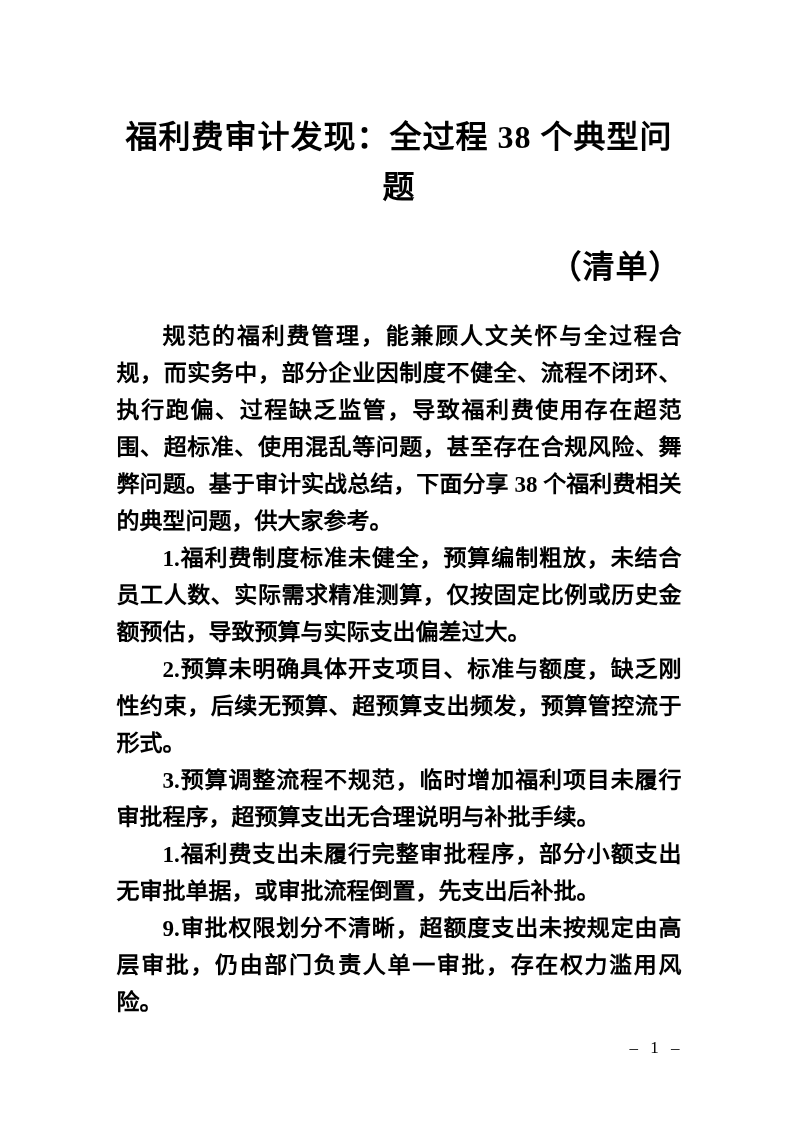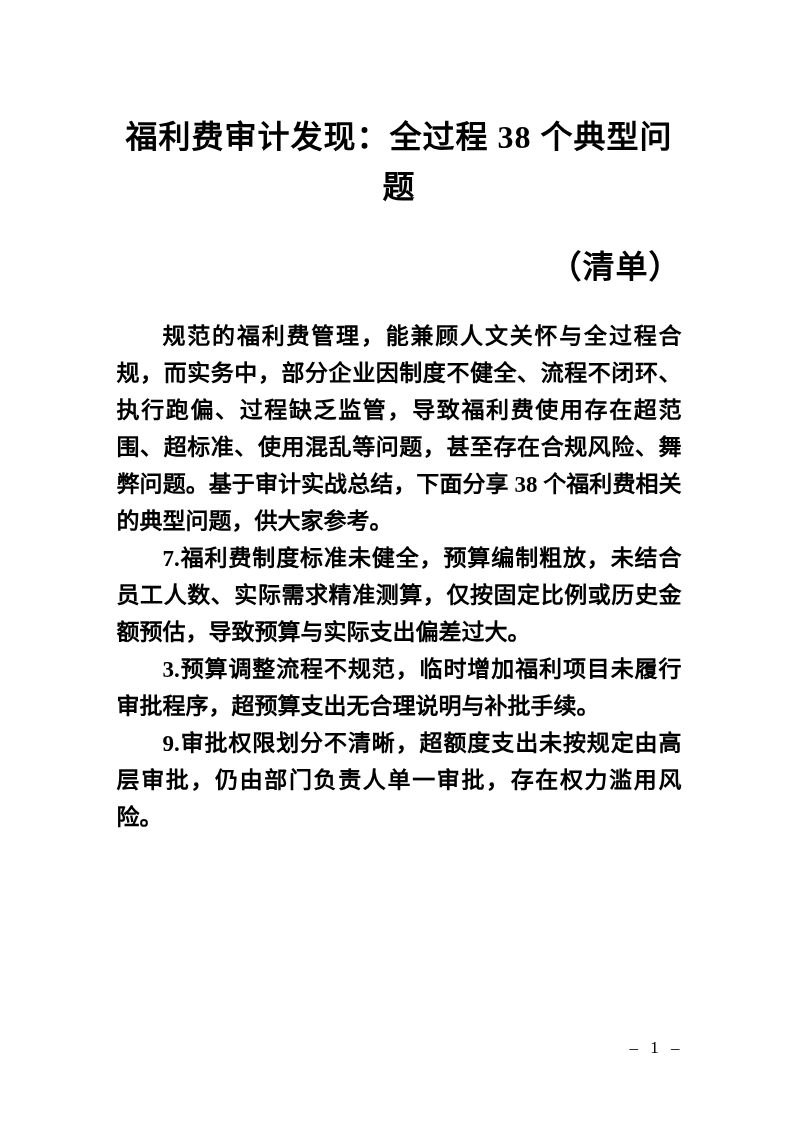--- a/index.html
+++ b/index.html
@@ -70,19 +70,21 @@
 </style>
 </head>
 <body>
 
 <div class="page">
   <h1 class="doc-title">福利费审计发现：全过程 38 个典型问题</h1>
   <h1 class="doc-subtitle">（清单）</h1>
 
   <div class="doc-body">
       <p class="body-para">规范的福利费管理，能兼顾人文关怀与全过程合规，而实务中，部分企业因制度不健全、流程不闭环、执行跑偏、过程缺乏监管，导致福利费使用存在超范围、超标准、使用混乱等问题，甚至存在合规风险、舞弊问题。基于审计实战总结，下面分享 38 个福利费相关的典型问题，供大家参考。</p>
-      <p class="body-para">7.福利费制度标准未健全，预算编制粗放，未结合员工人数、实际需求精准测算，仅按固定比例或历史金额预估，导致预算与实际支出偏差过大。</p>
+      <p class="body-para">1.福利费制度标准未健全，预算编制粗放，未结合员工人数、实际需求精准测算，仅按固定比例或历史金额预估，导致预算与实际支出偏差过大。</p>
+      <p class="body-para">2.预算未明确具体开支项目、标准与额度，缺乏刚性约束，后续无预算、超预算支出频发，预算管控流于形式。</p>
       <p class="body-para">3.预算调整流程不规范，临时增加福利项目未履行审批程序，超预算支出无合理说明与补批手续。</p>
+      <p class="body-para">1.福利费支出未履行完整审批程序，部分小额支出无审批单据，或审批流程倒置，先支出后补批。</p>
       <p class="body-para">9.审批权限划分不清晰，超额度支出未按规定由高层审批，仍由部门负责人单一审批，存在权力滥用风险。</p>
     </div>
 
   <div class="page-number">– 1 –</div>
 </div>
 
 </body></html>

